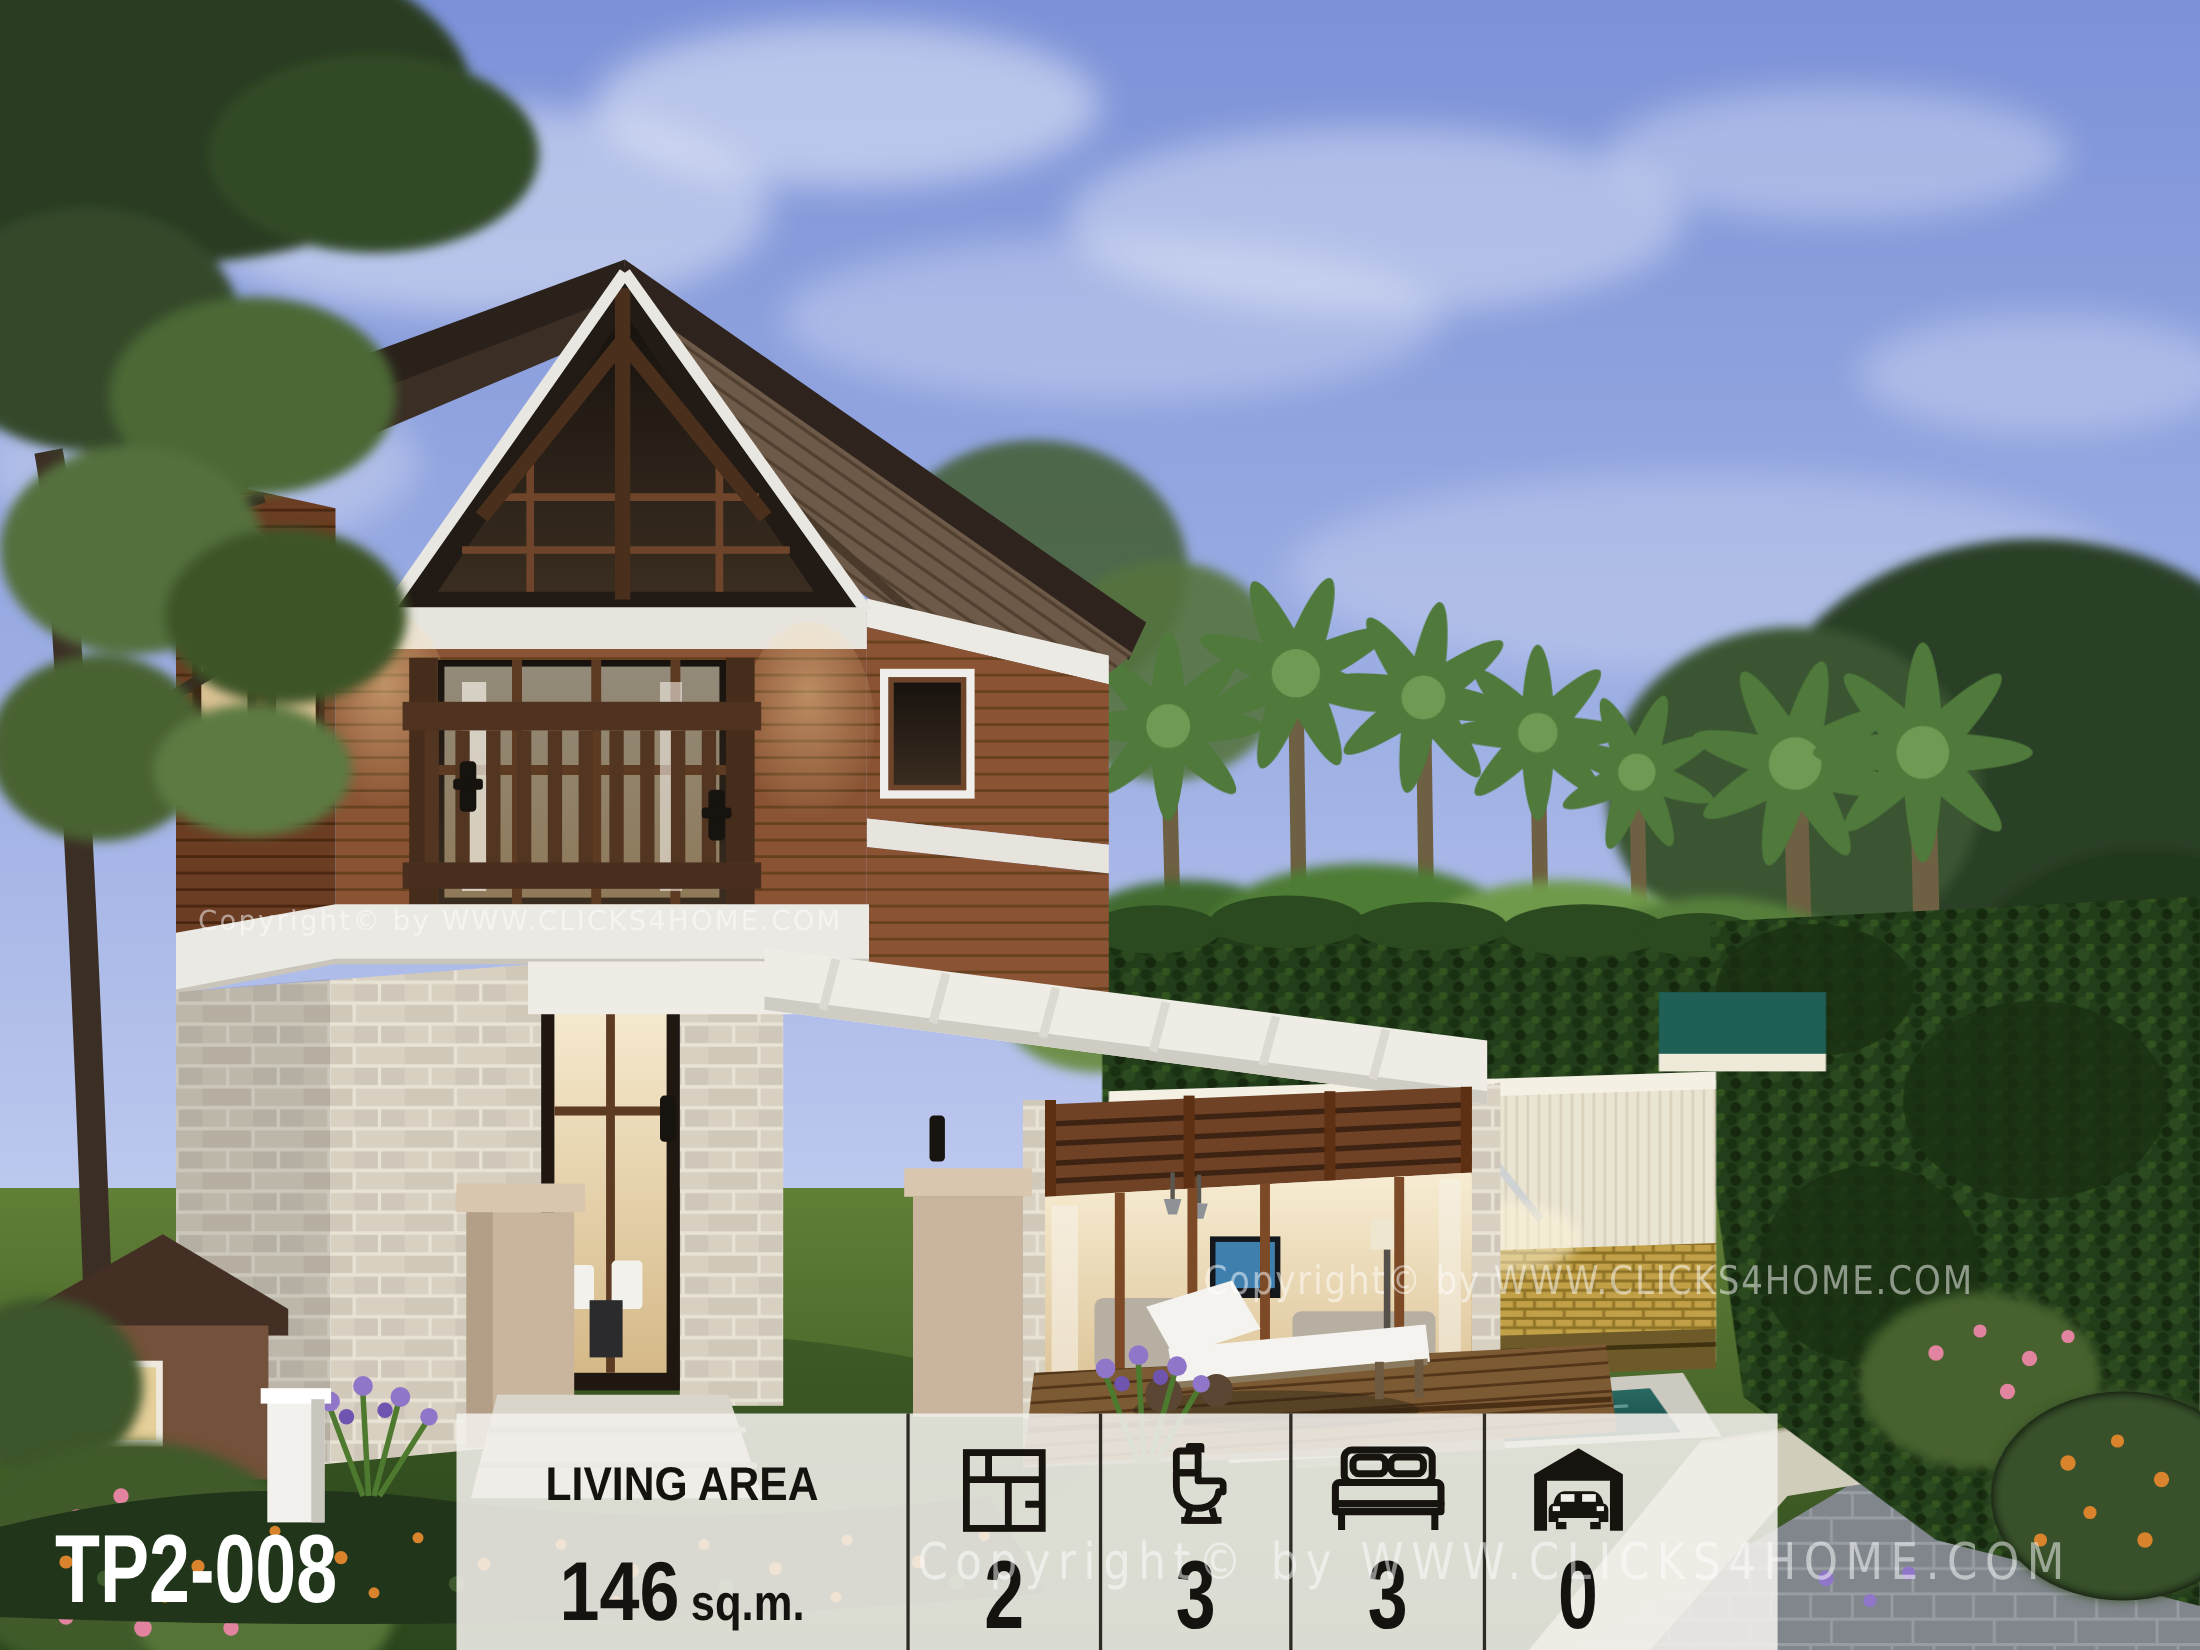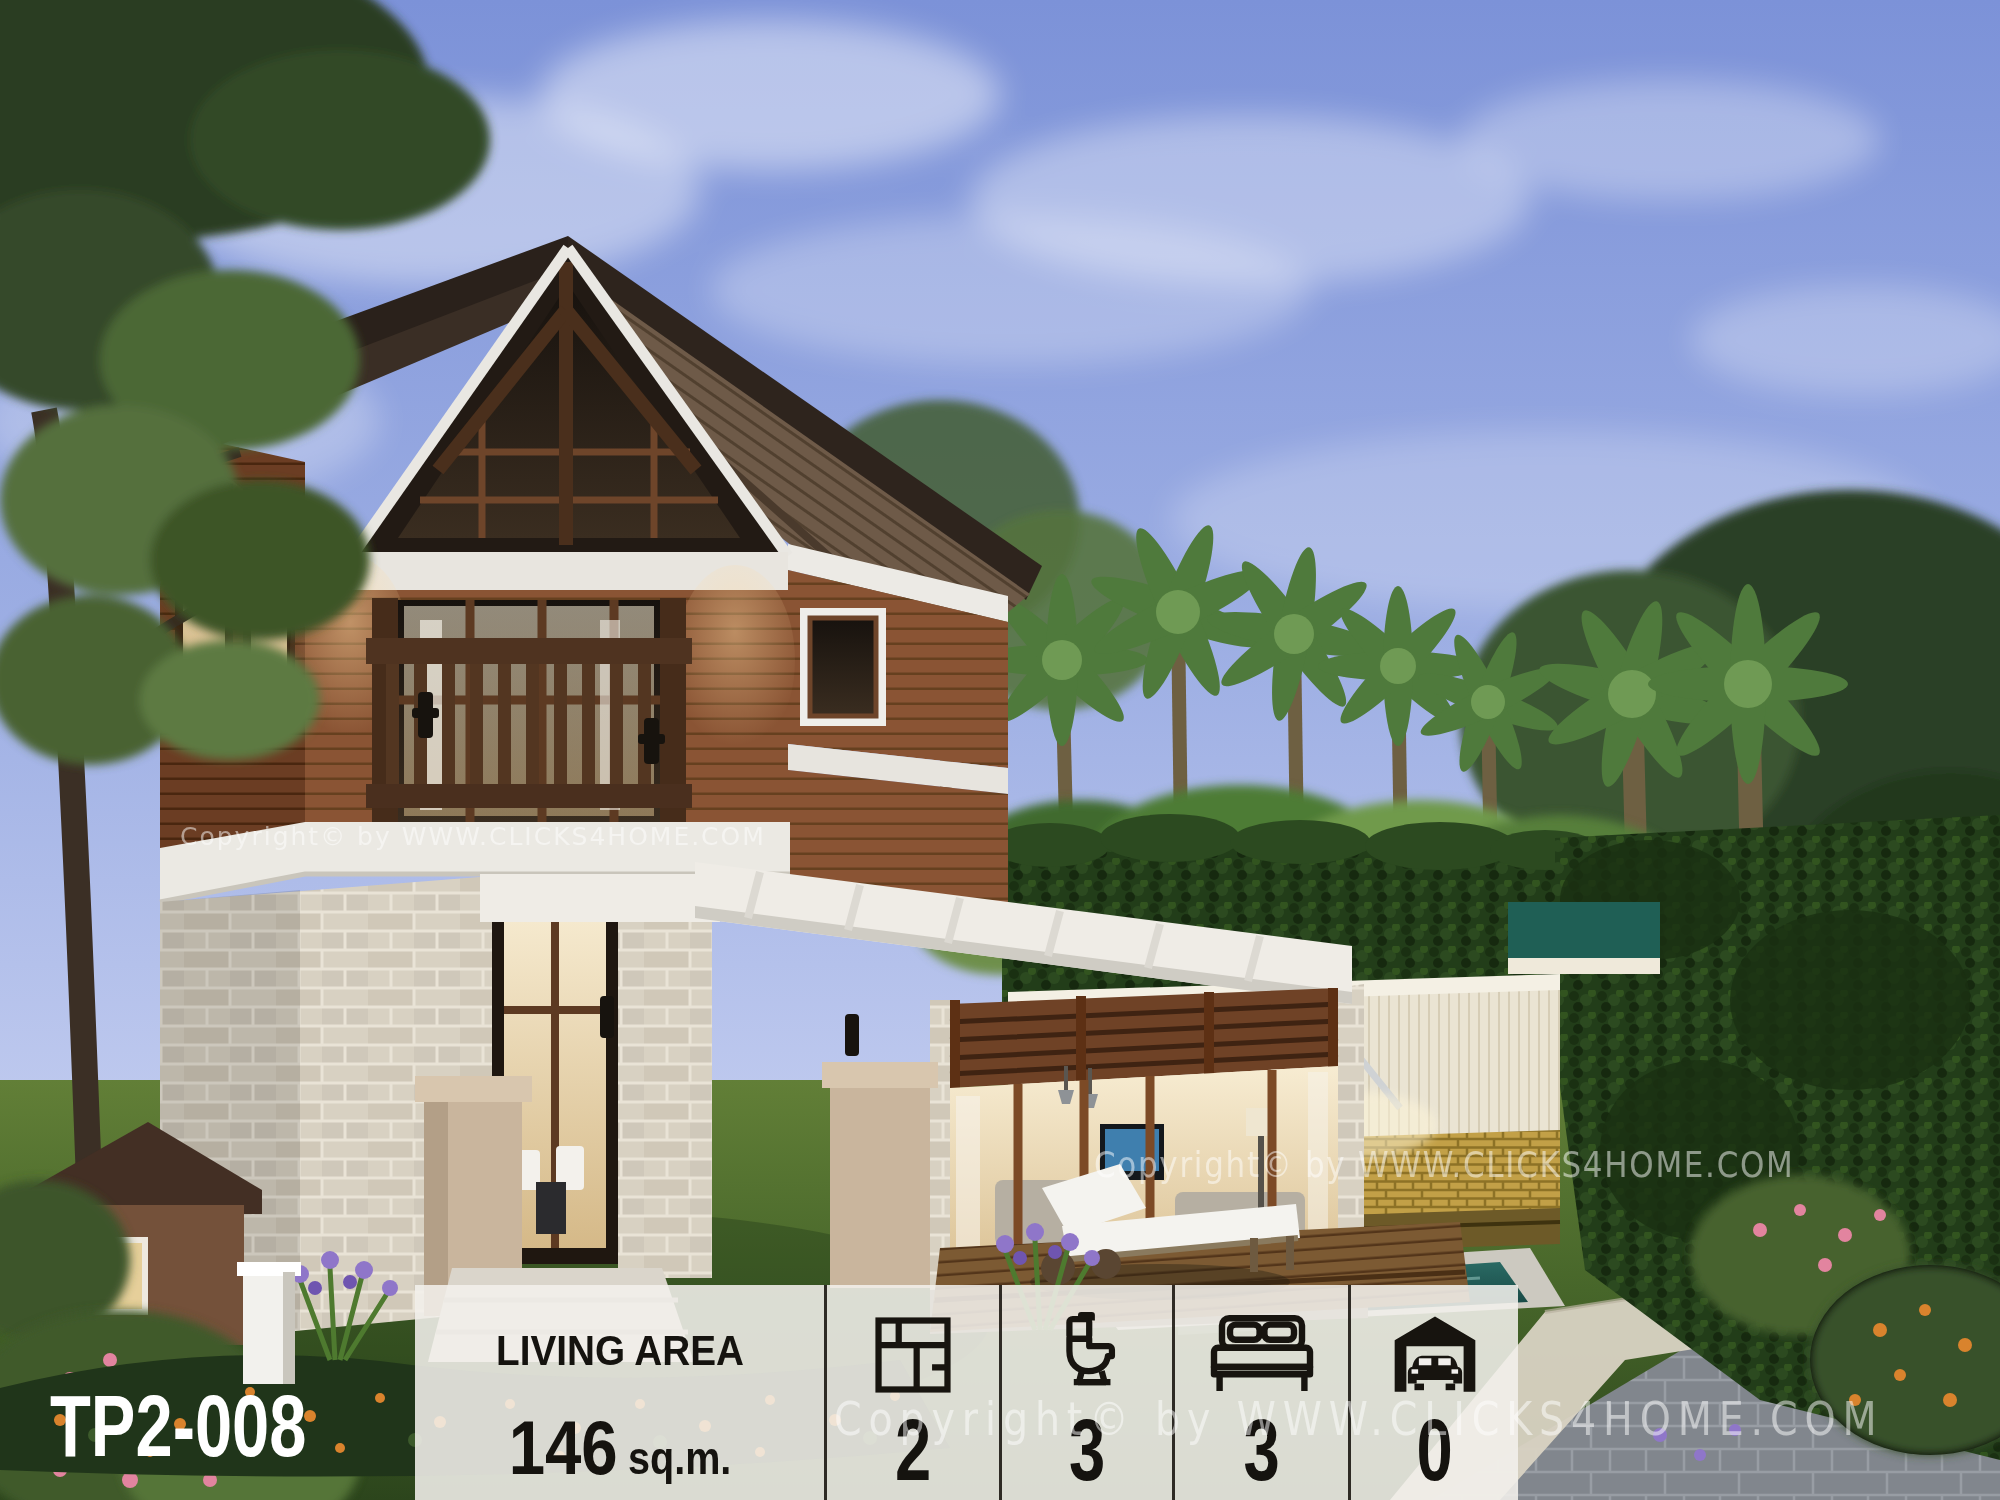--- a/index.html
+++ b/index.html
@@ -12,21 +12,21 @@
       font-family:"DejaVu Sans",sans-serif;font-weight:400;z-index:30;pointer-events:none;}
   .wm1{left:180px;top:822px;font-size:25px;letter-spacing:2px;}
   .wm2{left:1094px;top:1144px;font-size:36px;letter-spacing:2px;transform:scaleX(.86);transform-origin:left top;}
   .wm3{left:834px;top:1392px;font-size:46px;letter-spacing:8px;transform:scaleX(.86);transform-origin:left top;}
 
   
   .model-code{position:absolute;left:50px;top:1382px;font-size:88px;font-weight:700;line-height:1;
       color:var(--model-code-color);transform:scaleX(.76);transform-origin:left top;z-index:25;}
 
   
-  .info-panel{position:absolute;left:415px;top:1285px;width:1103px;height:215px;
+  .info-panel{position:absolute;left:415px;top:1285px;width:1201px;height:215px;
       background:var(--panel-bg);z-index:20;}
   .sep{position:absolute;top:0;bottom:0;width:3px;background:var(--separator-color);opacity:.9;}
   .sep1{left:409px}.sep2{left:584px}.sep3{left:757px}.sep4{left:933px}
   .col{position:absolute;top:0;bottom:0;}
   .col-living{left:0;width:410px;}
   .col-s1{left:412px;width:172px;}
   .col-s2{left:587px;width:170px;}
   .col-s3{left:760px;width:173px;}
   .col-s4{left:936px;width:167px;}
   .living-label{position:absolute;top:44px;width:100%;text-align:center;font-size:43px;font-weight:700;

